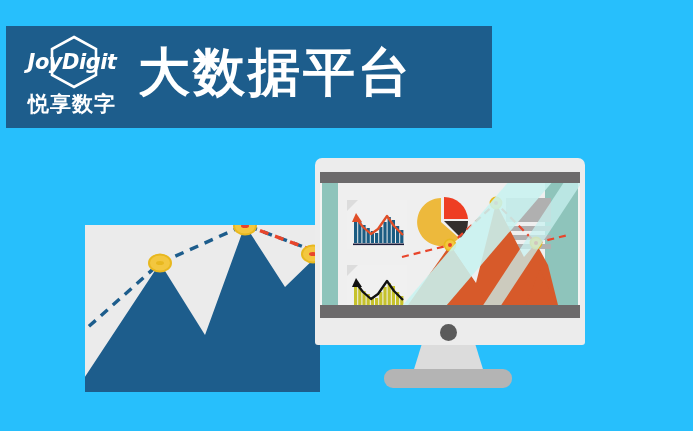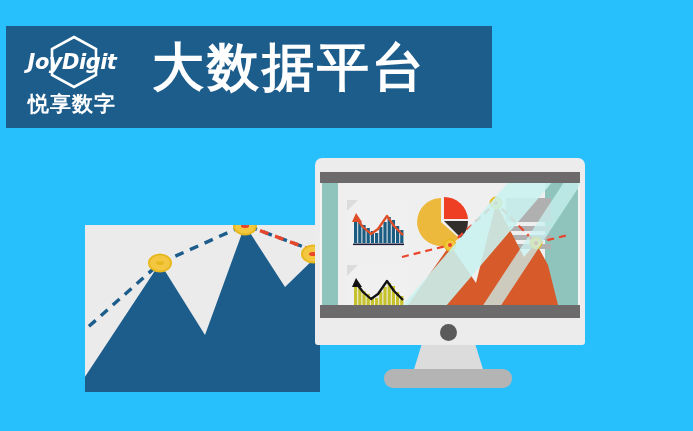--- a/index.html
+++ b/index.html
@@ -45,27 +45,27 @@
     width: 116px;
     text-align: center;
     color: #ffffff;
     font-size: 21px;
     font-weight: bold;
     letter-spacing: 1px;
     font-family: "DejaVu Sans", sans-serif;
     white-space: nowrap;
   }
   #banner-title {
-    left: 152px; top: 42px;
+    left: 138px; top: 42px;
     color: #ffffff;
     font-size: 52px;
     font-weight: bold;
     letter-spacing: 3px;
     line-height: 60px;
-    font-family: Liberation Mono, monospace;
+    font-family: Liberation Sans, sans-serif;
     white-space: nowrap;
   }
 
   
   #left-panel {
     left: 85px; top: 225px;
     width: 235px; height: 167px;
     background: #ebebeb;
     overflow: hidden;
   }

